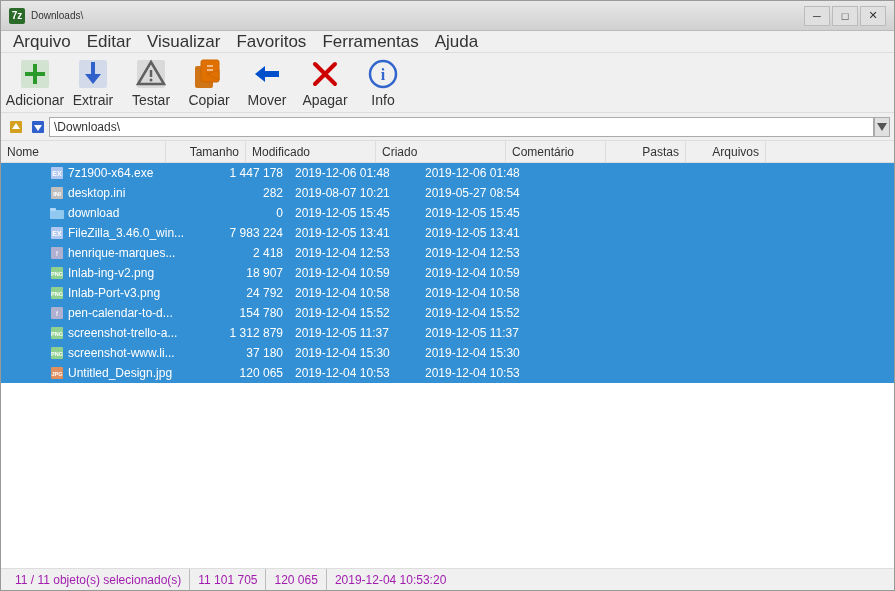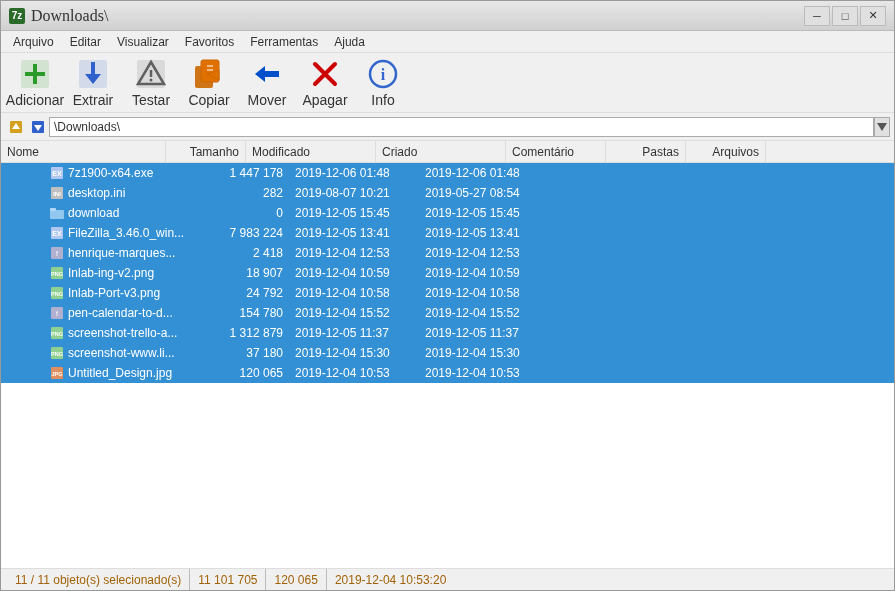--- a/index.html
+++ b/index.html
@@ -39,23 +39,22 @@
       border-radius: 2px;
       display: flex;
       align-items: center;
       justify-content: center;
       color: white;
       font-size: 10px;
       font-weight: bold;
     }
     .title-bar-text {
       flex: 1;
-      font-size: 16px;
+      font-size: 10px;
       color: #333;
-      font-family: Liberation Serif, serif;
     }
     .title-bar-buttons {
       display: flex;
       gap: 2px;
     }
     .title-btn {
       width: 26px;
       height: 20px;
       background: #e0e0e0;
       border: 1px solid #bbb;
@@ -74,21 +73,21 @@
       display: flex;
       align-items: center;
       padding: 0 4px;
       border-bottom: 1px solid #ddd;
       flex-shrink: 0;
     }
     .menu-item {
       padding: 2px 8px;
       cursor: pointer;
       color: #333;
-      font-size: 12px;
+      font-size: 17px;
     }
 
     
     .toolbar {
       background: #f0f0f0;
       height: 60px;
       display: flex;
       align-items: center;
       padding: 4px 8px;
       border-bottom: 1px solid #ddd;
@@ -255,21 +254,21 @@
       border-top: 1px solid #ddd;
       display: flex;
       align-items: center;
       padding: 0 6px;
       flex-shrink: 0;
       gap: 0;
     }
     .status-section {
       padding: 0 8px;
       font-size: 12px;
-      color: #a16207;
+      color: #a21caf;
       border-right: 1px solid #bbb;
       height: 100%;
       display: flex;
       align-items: center;
     }
     .status-section:last-child { border-right: none; }
   </style>
 </head>
 <body>
 

